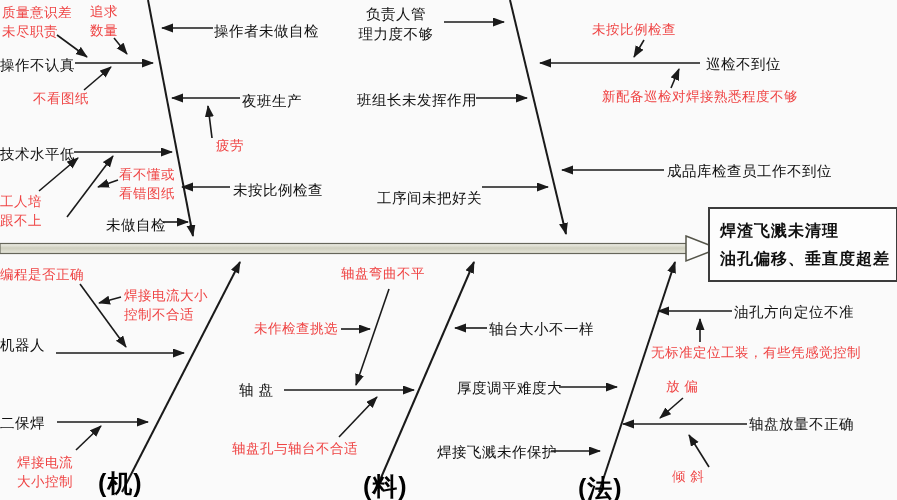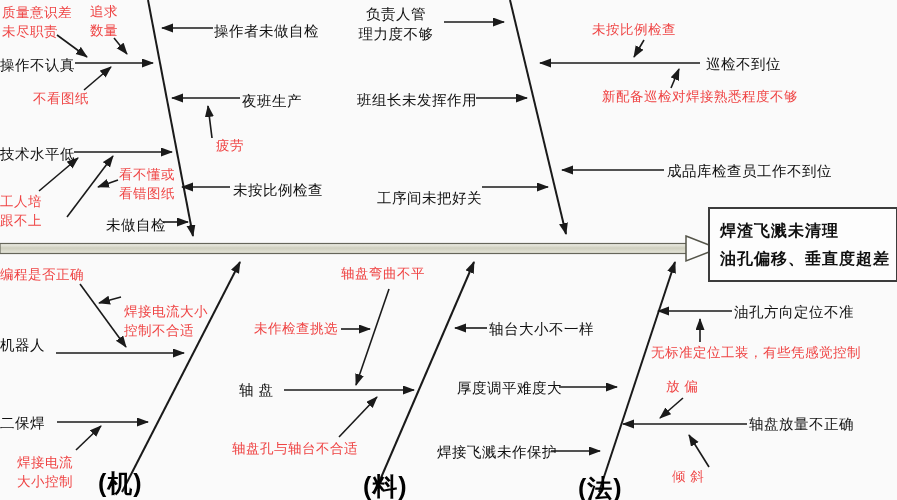--- a/index.html
+++ b/index.html
@@ -117,21 +117,21 @@
   <div class="lbl b ctr" style="left:350px;top:4px;width:92px">负责人管
 理力度不够</div>
   <div class="lbl b" style="left:357px;top:90px">班组长未发挥作用</div>
   <div class="lbl b" style="left:377px;top:188px">工序间未把好关</div>
   <div class="lbl" style="left:592px;top:21px">未按比例检查</div>
   <div class="lbl b" style="left:706px;top:54px">巡检不到位</div>
   <div class="lbl" style="left:602px;top:88px">新配备巡检对焊接熟悉程度不够</div>
   <div class="lbl b" style="left:667px;top:161px">成品库检查员工作不到位</div>
 
   <div class="lbl" style="left:0px;top:266px">编程是否正确</div>
-  <div class="lbl" style="left:124px;top:303px">焊接电流大小
+  <div class="lbl" style="left:124px;top:287px">焊接电流大小
 控制不合适</div>
   <div class="lbl b" style="left:0px;top:335px">机器人</div>
   <div class="lbl b" style="left:0px;top:413px">二保焊</div>
   <div class="lbl" style="left:17px;top:454px">焊接电流
 大小控制</div>
 
   <div class="lbl" style="left:341px;top:265px">轴盘弯曲不平</div>
   <div class="lbl" style="left:254px;top:320px">未作检查挑选</div>
   <div class="lbl b" style="left:239px;top:380px">轴 盘</div>
   <div class="lbl" style="left:232px;top:440px">轴盘孔与轴台不合适</div>

